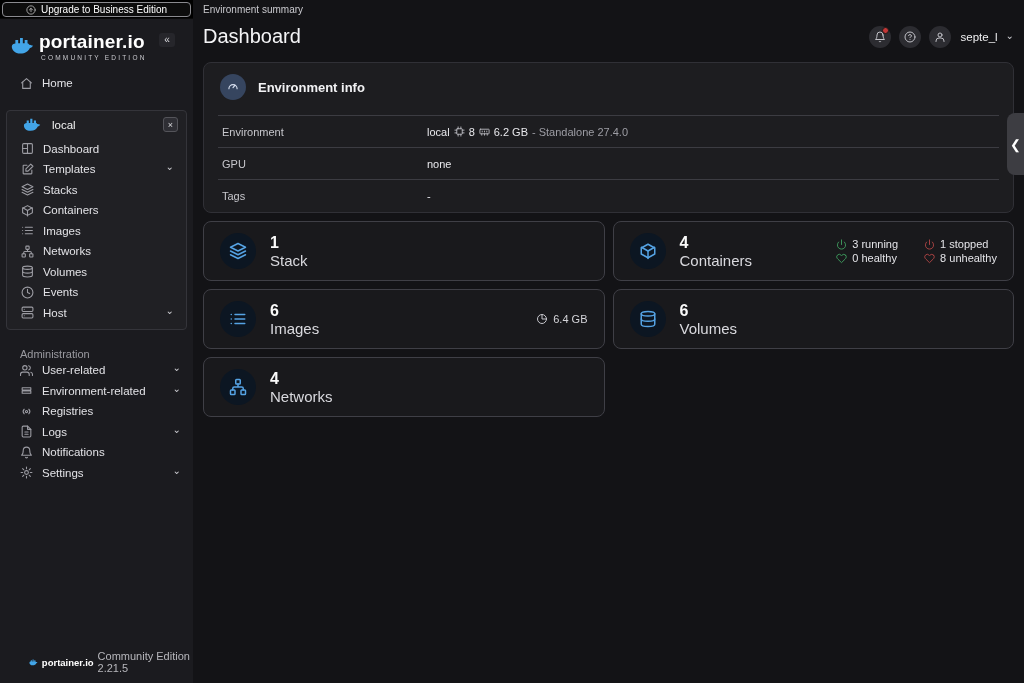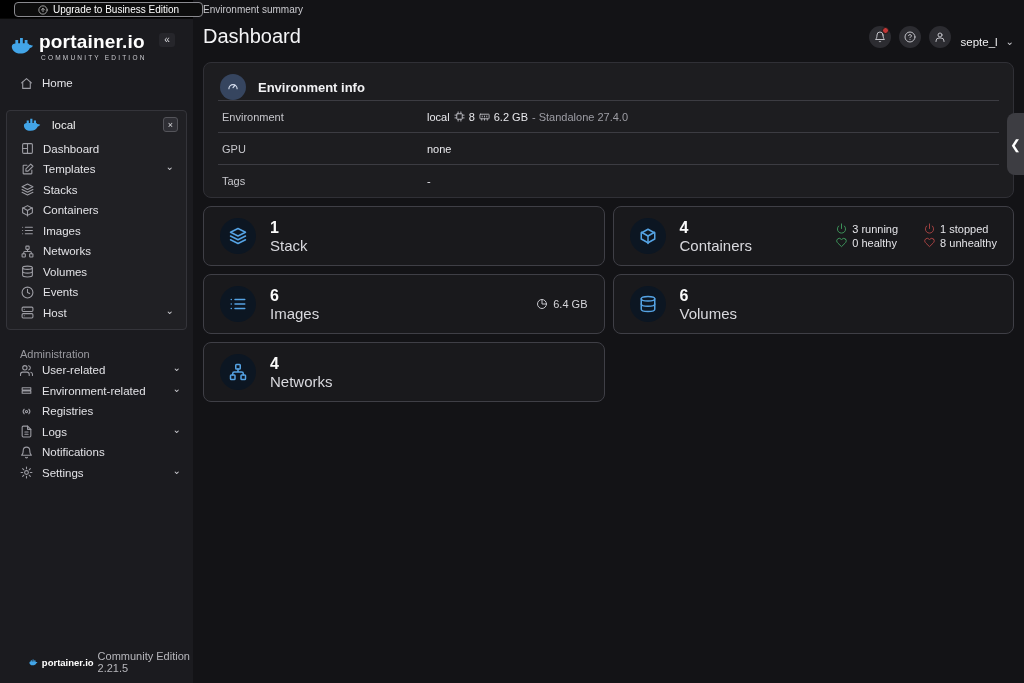--- a/index.html
+++ b/index.html
@@ -2,21 +2,21 @@
 <html><head>
 <meta charset="utf-8">
 <style>
   * { margin:0; padding:0; box-sizing:border-box; }
   html,body { width:1024px; height:683px; overflow:hidden; }
   body { background:#131316; font-family:"Liberation Sans", sans-serif; color:#ececec; position:relative; }
 
   
   .sidebar { position:absolute; left:0; top:0; width:193px; height:683px; background:#1b1b1f; display:flex; flex-direction:column; }
   .upgrade-strip { background:#000; padding:2px 2px; height:19px; flex:0 0 auto; border-bottom:1px solid #0a0a0a; }
-  .upgrade-btn { width:100%; height:15px; background:#0d0d0d; border:1px solid #8a8a8f; border-radius:4px; color:#fff; font-size:10px; display:flex; align-items:center; justify-content:center; gap:5px; cursor:pointer; font-family:inherit;margin-left:12px; }
+  .upgrade-btn { width:100%; height:15px; background:#0d0d0d; border:1px solid #8a8a8f; border-radius:4px; color:#fff; font-size:10px; display:flex; align-items:center; justify-content:center; gap:5px; cursor:pointer; font-family:inherit; }
   .upgrade-btn svg { width:10px; height:10px; stroke:#bbb; }
 
   .logo-row { display:flex; align-items:flex-start; padding:12px 8px 6px 8px; position:relative; }
   .logo-whale { width:26px; height:26px; flex:0 0 auto; margin-top:2px; }
   .brand-block { margin-left:5px; }
   .brand-name { font-size:19px; font-weight:bold; color:#fff; letter-spacing:.2px; }
   .brand-edition { font-size:6.5px; letter-spacing:2.2px; color:#c9c9ce; margin-top:1px; margin-left:2px; }
   .collapse-btn { position:absolute; right:18px; top:14px; width:16px; height:14px; background:#26262b; border:none; border-radius:3px; color:#d8d8dc; font-size:10px; line-height:12px; cursor:pointer; }
 
   .sitem { display:flex; align-items:center; height:20.5px; padding:0 12px 0 20px; color:#e2e2e6; font-size:11.5px; cursor:pointer; }
@@ -40,50 +40,50 @@
   .side-footer { display:flex; align-items:center; padding:0 0 9px 28px; }
   .foot-whale { width:13px; height:13px; }
   .foot-brand { font-size:9.5px; font-weight:bold; color:#fff; margin-left:4px; }
   .foot-edition { font-size:11px; color:#b6b6bb; margin-left:4px; }
 
   
   .main { position:absolute; left:193px; top:0; width:831px; height:683px; padding:4px 10px 0 10px; }
   .breadcrumb { font-size:10px; color:#c9c9ce; margin-bottom:10px; }
   .page-head { display:flex; align-items:center; justify-content:space-between; margin-bottom:14px; }
   .page-title { font-size:20px; font-weight:500; color:#f4f4f6; }
-  .head-right { display:flex; align-items:flex-end; gap:8px; }
+  .head-right { display:flex; align-items:center; gap:8px; }
   .round-icon { width:22px; height:22px; border-radius:50%; background:#2c2c31; display:flex; align-items:center; justify-content:center; color:#c2c2c8; cursor:pointer; position:relative; border:none; }
   .round-icon svg { width:12px; height:12px; }
   .badge-dot { position:absolute; top:1px; right:2px; width:7px; height:7px; border-radius:50%; background:#c23636; border:1px solid #1a1a1a; }
   .username { font-size:11.5px; color:#f0f0f2; margin-left:2px; cursor:pointer; }
   .user-chev { color:#cfcfd4; font-size:10px; cursor:pointer; transform:translateY(-1px); }
 
   .widget { background:#1d1d20; border:1px solid #303036; border-radius:8px; padding:0 14px; }
-  .widget-head { display:flex; align-items:center; padding:11px 2px 0 2px; border-bottom:1px solid #3c3c42; }
+  .widget-head { display:flex; align-items:center; padding:11px 2px 15px 2px; border-bottom:1px solid #3c3c42; }
   .gauge-circle { width:26px; height:26px; border-radius:50%; background:#36455f; display:flex; align-items:center; justify-content:center; color:#d6deee; }
   .gauge-circle svg { width:14px; height:14px; }
   .widget-title { font-size:13px; font-weight:600; color:#f2f2f4; margin-left:12px; }
   .info-row { display:flex; align-items:center; height:32px; border-bottom:1px solid #3c3c42; padding:0 4px; }
   .info-row:last-child { border-bottom:none; }
   .info-label { width:205px; font-size:11px; color:#c7c7cc; }
   .info-value { font-size:11px; color:#e8e8ec; display:flex; align-items:center; gap:4px; }
   .info-muted { color:#9d9da4; }
   .mini-ic { width:11px; height:11px; color:#b9b9c0; display:inline-flex; }
   .mini-ic svg { width:11px; height:11px; }
 
   .cards-grid { display:grid; grid-template-columns:1fr 1fr; gap:8px; margin-top:8px; }
   .card { background:#19191c; border:1px solid #3f3f46; border-radius:8px; min-height:60px; display:flex; align-items:center; padding:0 16px; cursor:pointer; }
   .card-icon { width:36px; height:36px; border-radius:50%; background:#0c1622; display:flex; align-items:center; justify-content:center; color:#55a3e4; flex:0 0 auto; }
   .card-icon svg { width:18px; height:18px; }
   .card-text { margin-left:14px; }
   .card-count { font-size:16px; font-weight:600; color:#fafafa; line-height:19px; }
   .card-label { font-size:15px; color:#d9d9de; line-height:18px; }
   .card-right { margin-left:auto; display:flex; align-items:center; }
   .stats-grid { display:grid; grid-template-columns:auto auto; column-gap:26px; row-gap:2px; }
-  .stat { display:flex; align-items:flex-start; gap:5px; font-size:11px; color:#e4e4e8; }
+  .stat { display:flex; align-items:flex-end; gap:5px; font-size:11px; color:#e4e4e8; }
   .stat svg { width:11px; height:11px; }
   .c-green { color:#3f9e5f; }
   .c-red { color:#b04545; }
   .size-note { display:flex; align-items:center; gap:5px; font-size:11px; color:#d5d5da; }
   .size-note svg { width:12px; height:12px; color:#c5c5cb; }
 
   .drawer-handle { position:absolute; right:0; top:113px; width:17px; height:62px; background:#3d3d42; border-radius:8px 0 0 8px; display:flex; align-items:center; justify-content:center; color:#fff; font-size:13px; cursor:pointer; }
 </style>
 </head>
 <body>

